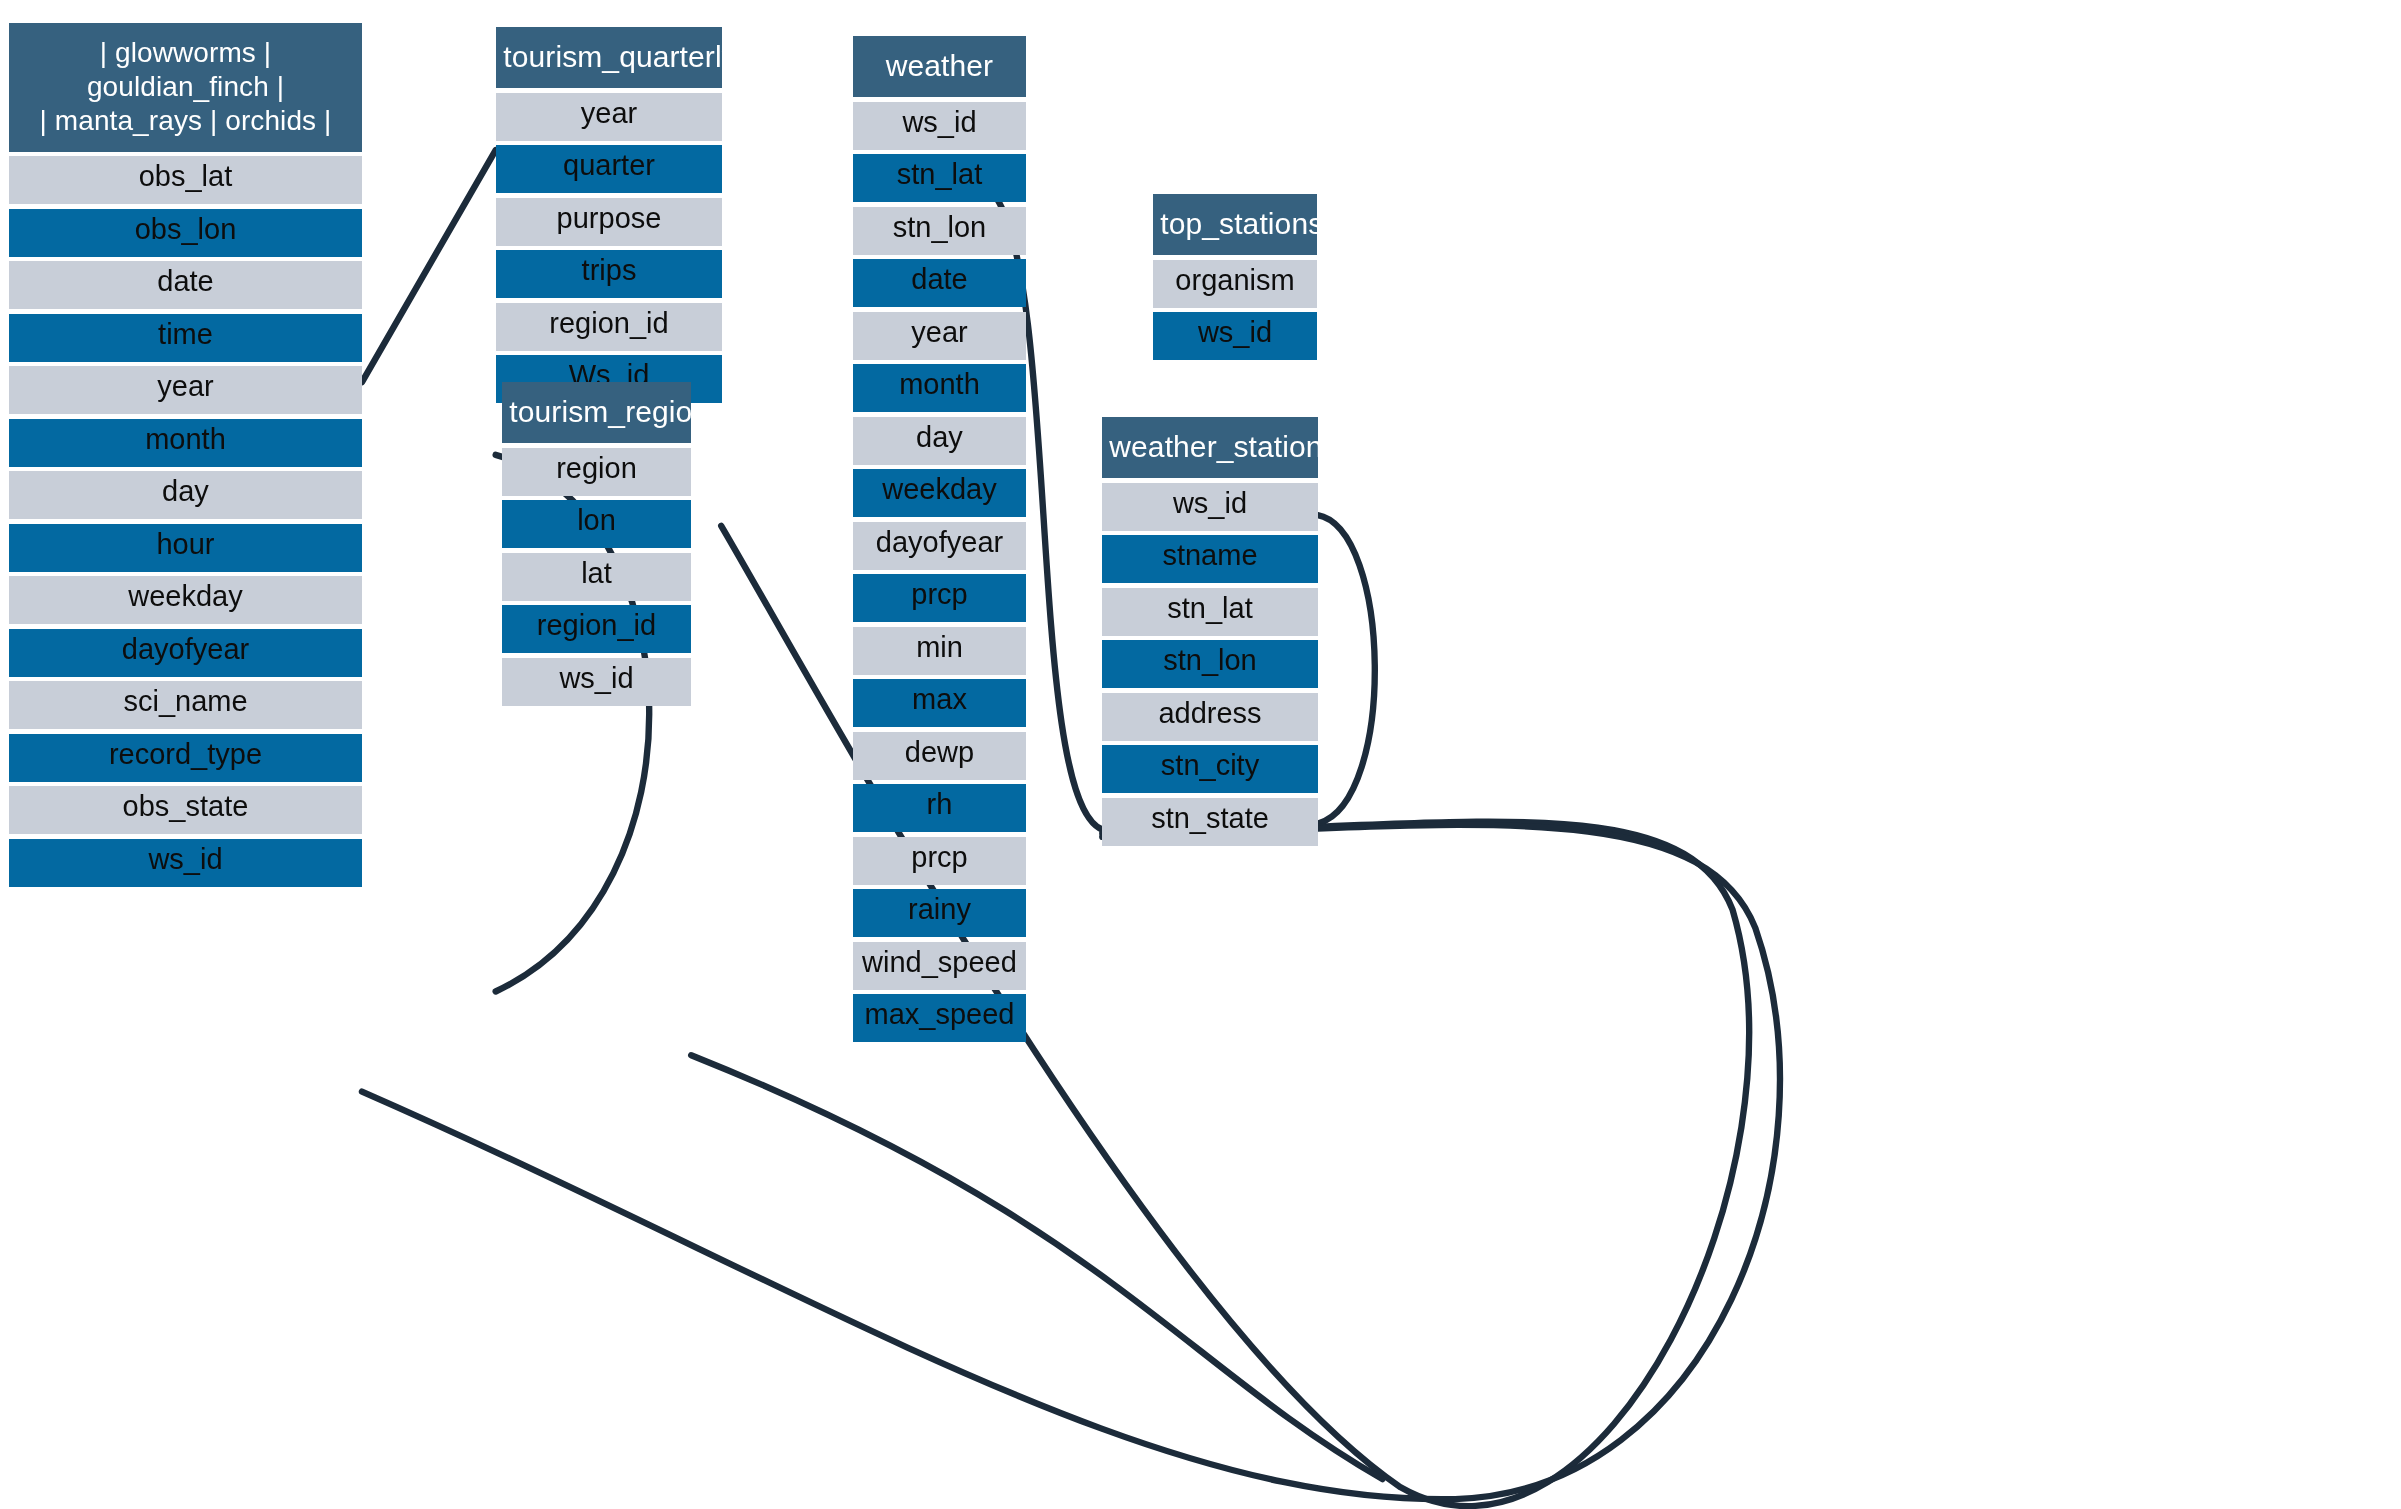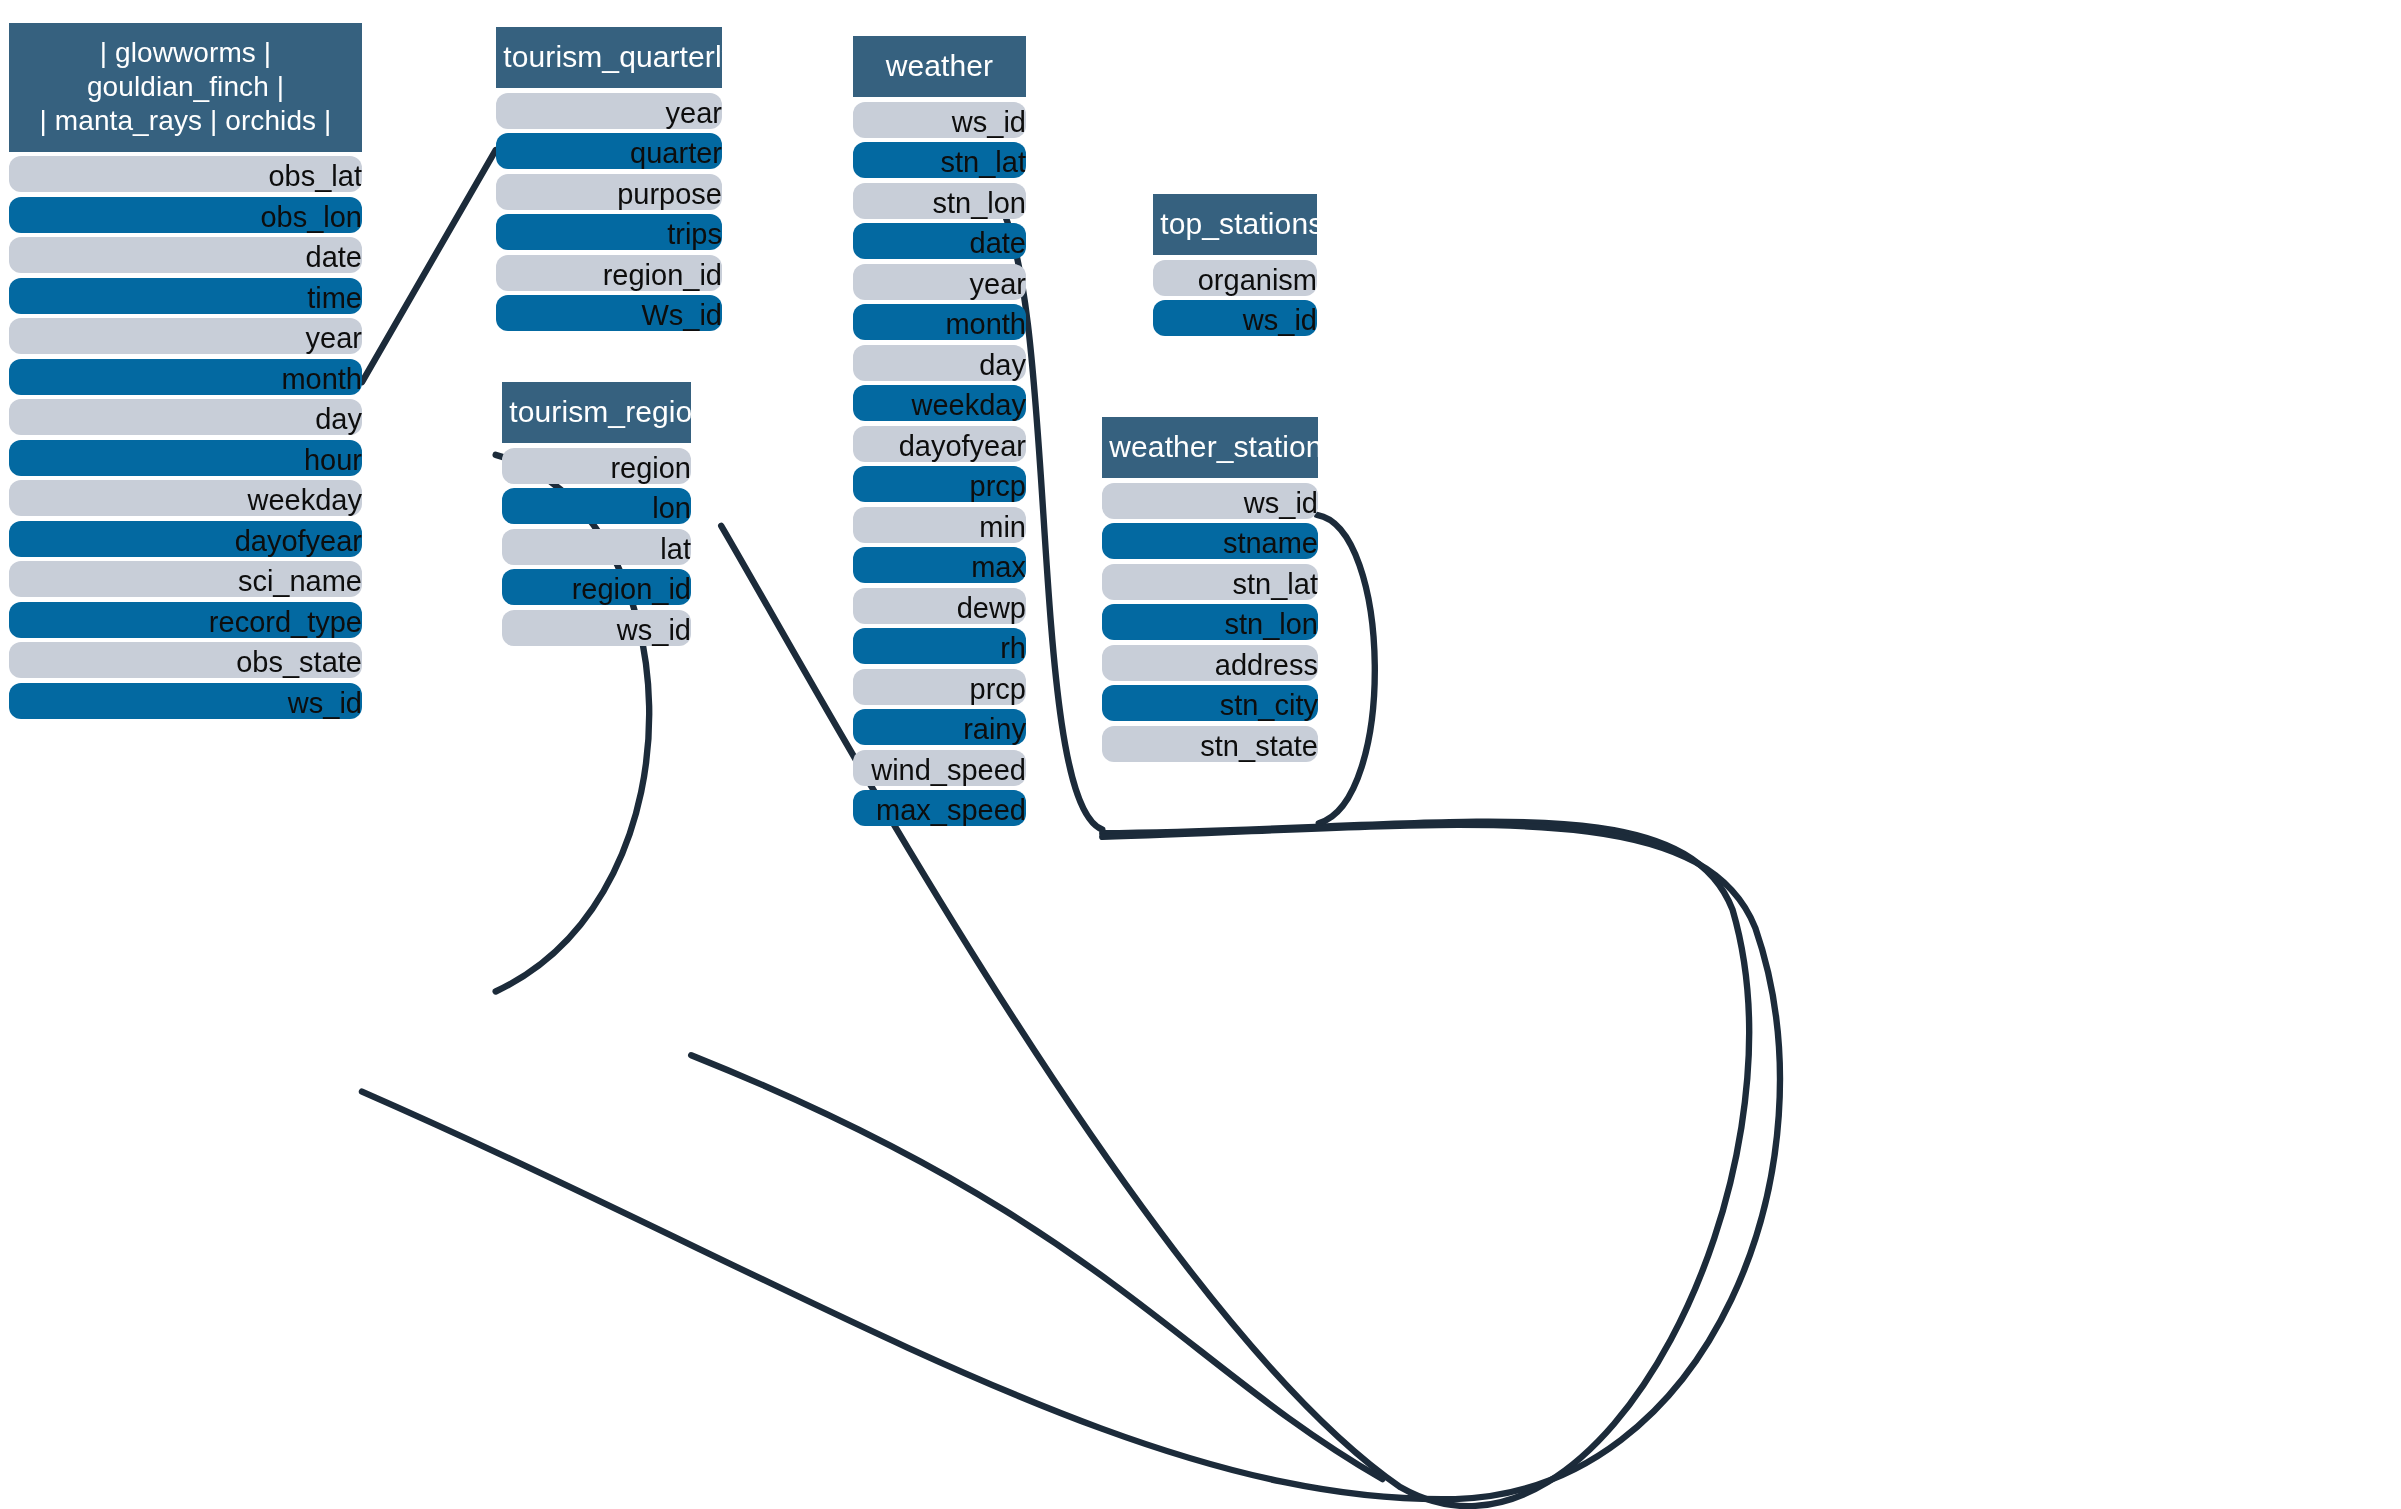--- a/index.html
+++ b/index.html
@@ -17,23 +17,23 @@
     position:absolute;z-index:2;box-sizing:border-box;
   }
   .table-header{
     background:#36617f;color:#ffffff;font-weight:normal;
     text-align:center;line-height:1.22;
     font-size:30px;letter-spacing:0.1px;
     padding:12px 7.3px 12.7px 7.3px;box-sizing:border-box;
   }
   .table-header.two-line{font-size:28px;padding:12.7px 5.5px 13.6px 5.5px;}
   .col-row{
-    text-align:right;color:#0d0d0d;font-size:29px;
-    height:36px;line-height:40px;box-sizing:border-box;
-    margin-top:4.5px;overflow:hidden;white-space:nowrap;border-radius:12px;
+    text-align:center;color:#0d0d0d;font-size:29px;
+    height:48px;line-height:40px;box-sizing:border-box;
+    margin-top:4.5px;overflow:hidden;white-space:nowrap;
   }
   .col-row.odd{background:#c8ced8;}
   .col-row.even{background:#0369a1;}
   .col-list{margin-top:4.5px;}
 </style>
 </head>
 <body>
 
 <div id="canvas">
 

